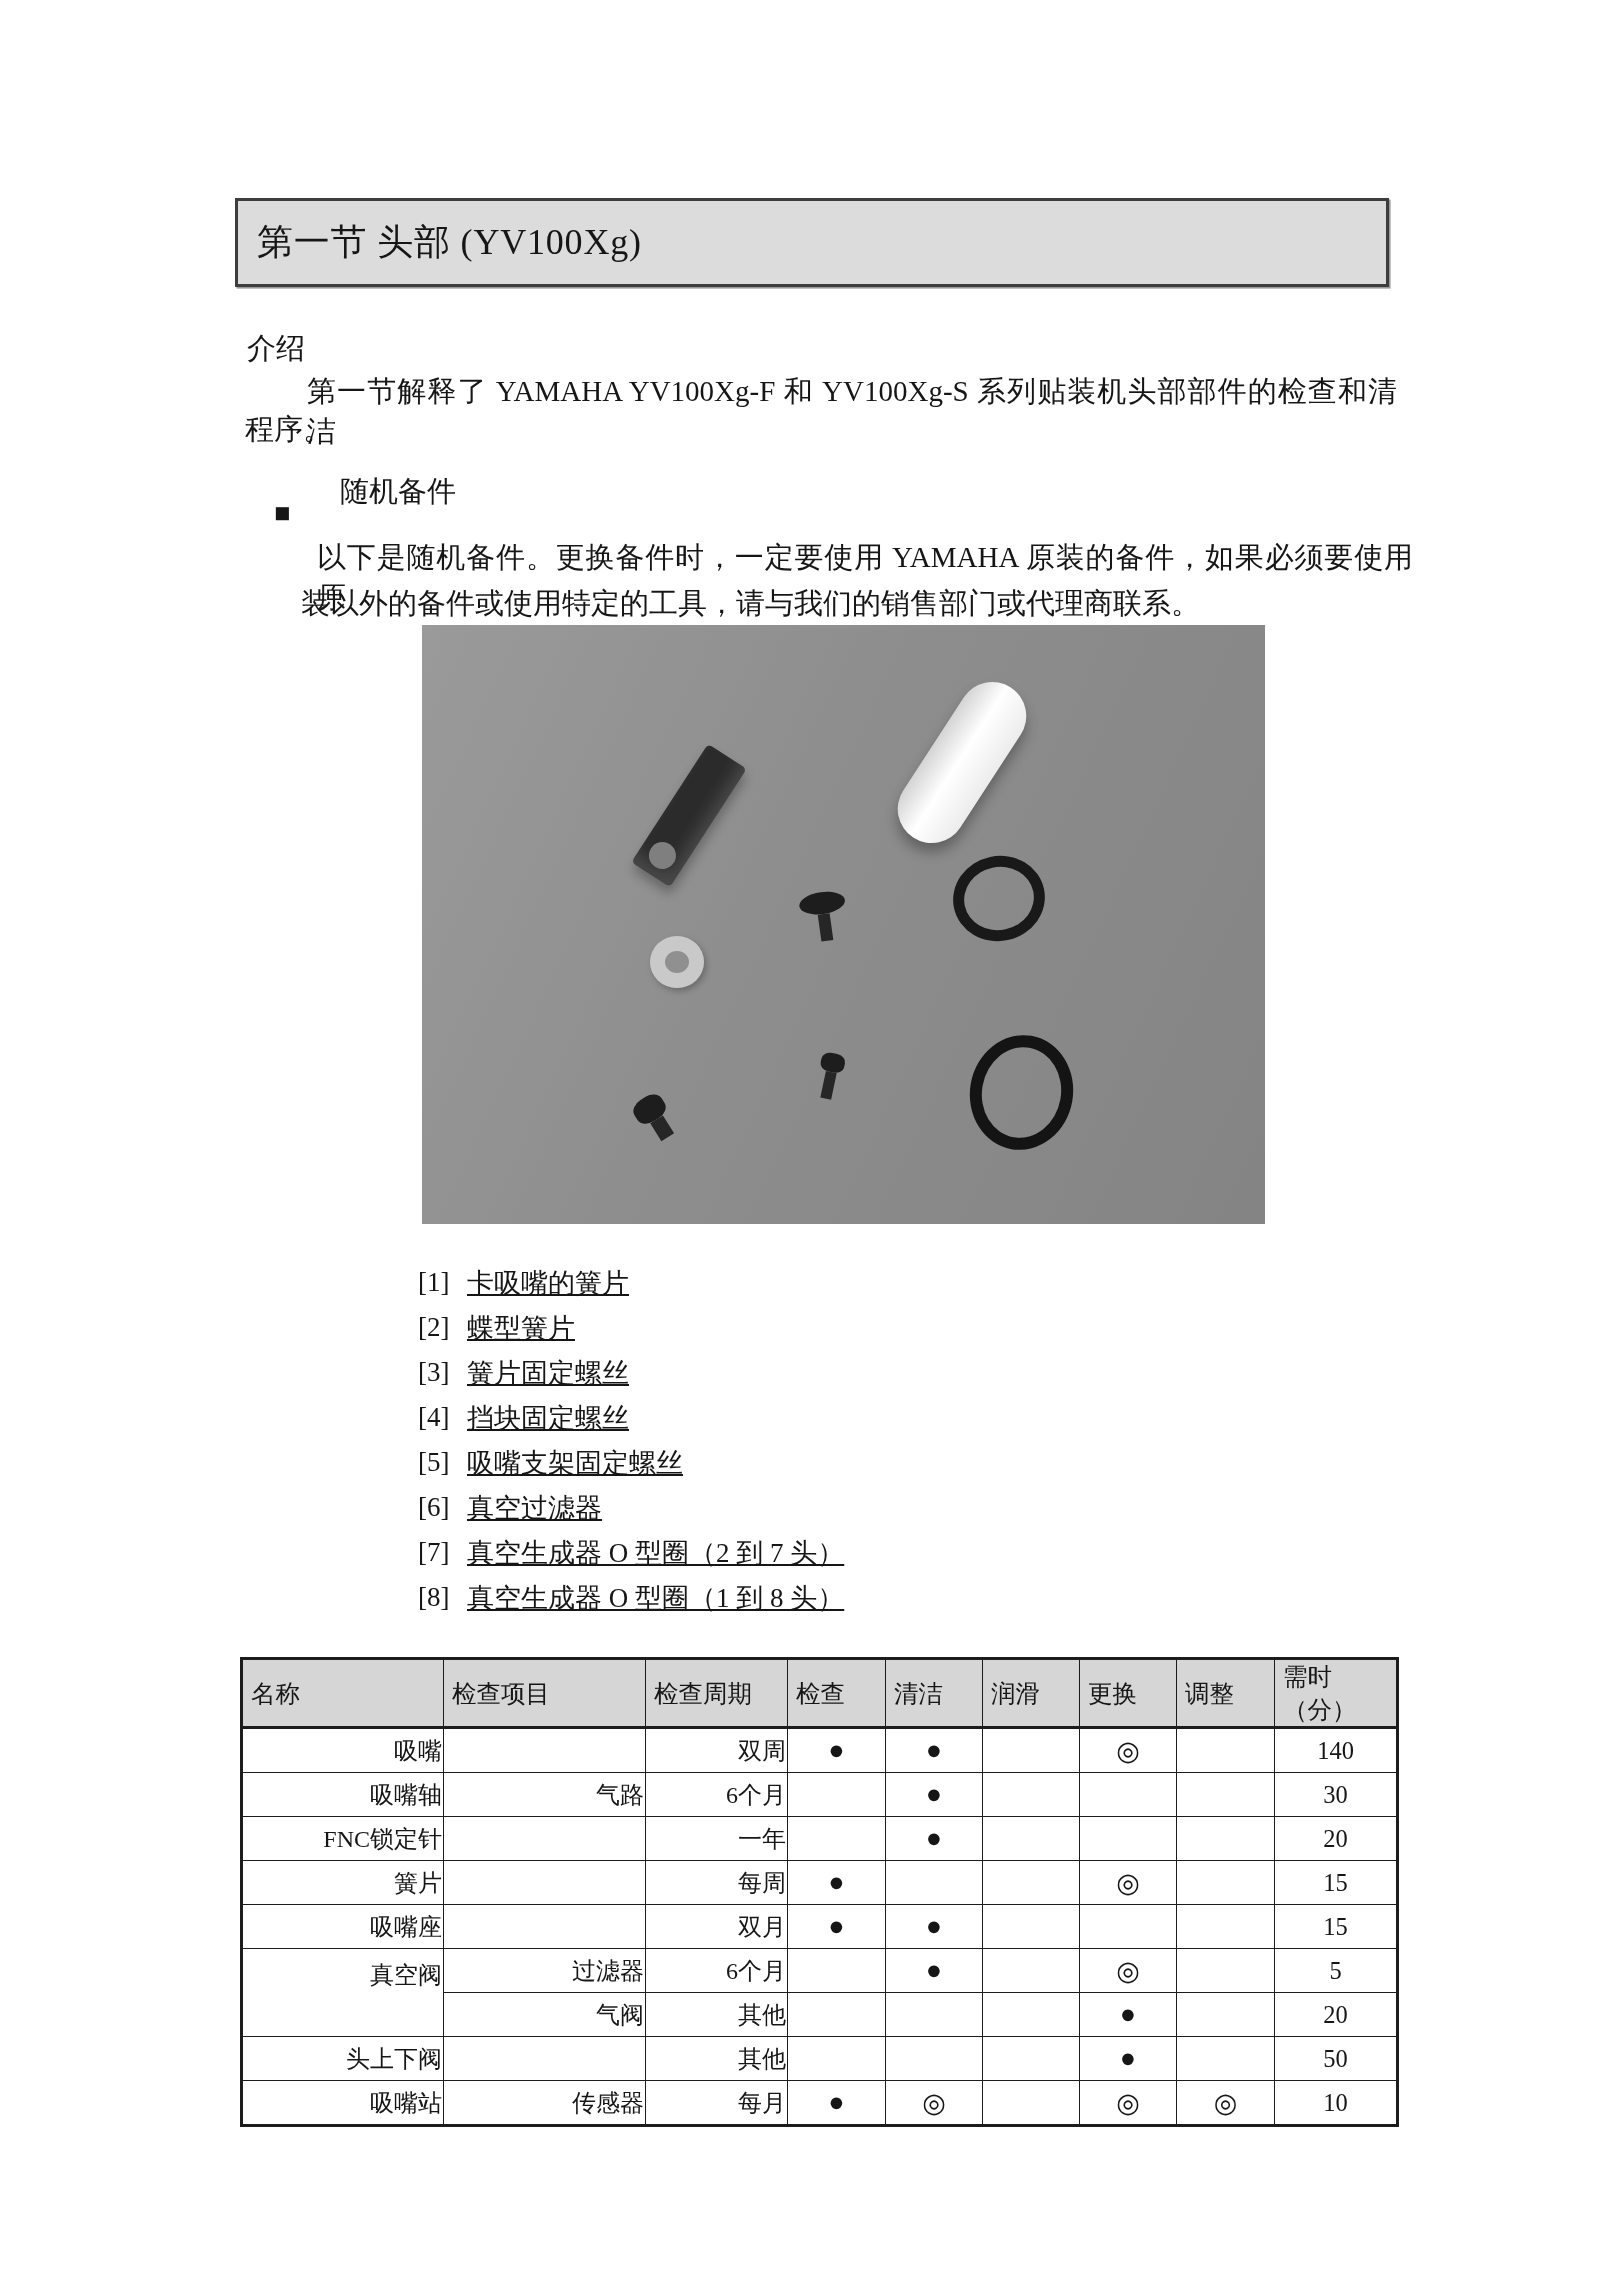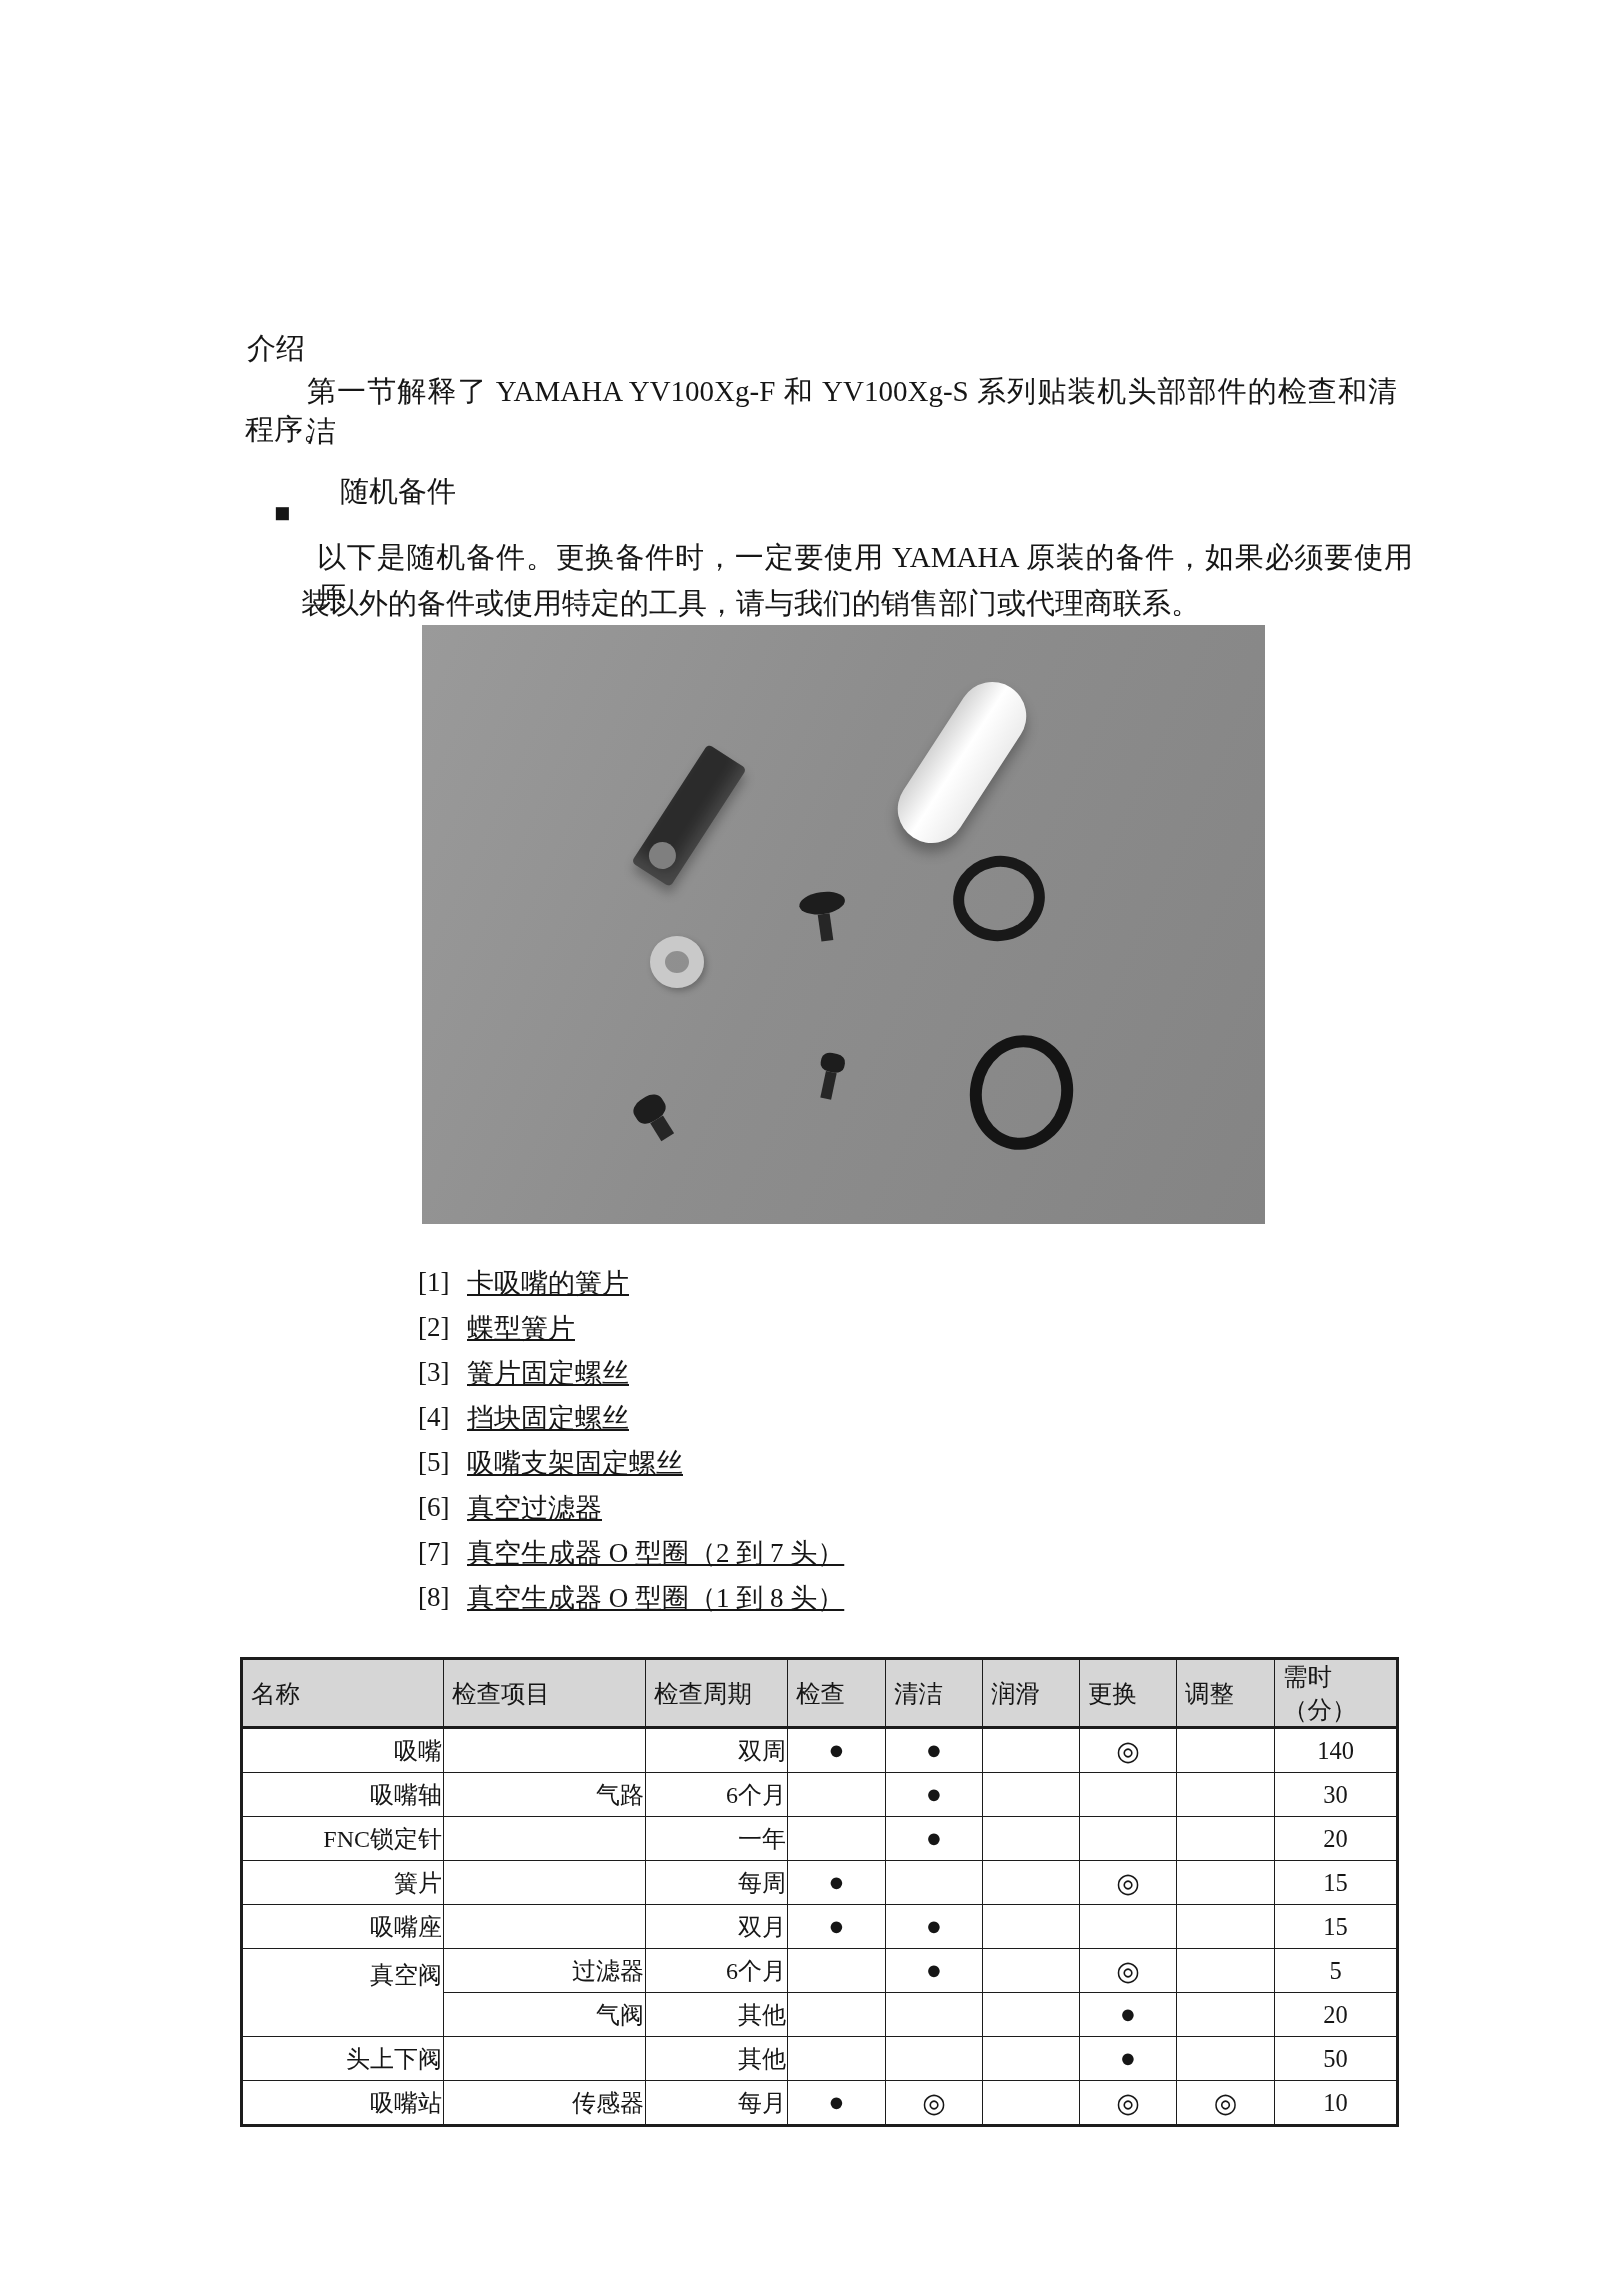--- a/index.html
+++ b/index.html
@@ -87,20 +87,23 @@
   .c-text{text-align:right; padding-left:8px; font-size:24px;}
   .c-mark{text-align:center; font-size:27px;}
   .c-time{text-align:center; font-size:24.5px;}
   .v-top{vertical-align:top; padding-top:9.5px;}
 </style>
 </head>
 <body>
 
 <div class="page">
 
+  <div class="title-box">
+    <span class="title-text">第一节 头部 (YV100Xg)</span>
+  </div>
 
   <div class="intro-heading">介绍</div>
   <div class="text-line justify" id="intro-l1">第一节解释了 YAMAHA YV100Xg-F 和 YV100Xg-S 系列贴装机头部部件的检查和清洁</div>
   <div class="text-line" id="intro-l2">程序。</div>
 
   <span class="bullet-square">■</span>
   <div class="bullet-heading">随机备件</div>
   <div class="text-line justify" id="body-l1">以下是随机备件。更换备件时，一定要使用 YAMAHA 原装的备件，如果必须要使用原</div>
   <div class="text-line" id="body-l2">装以外的备件或使用特定的工具，请与我们的销售部门或代理商联系。</div>
 

